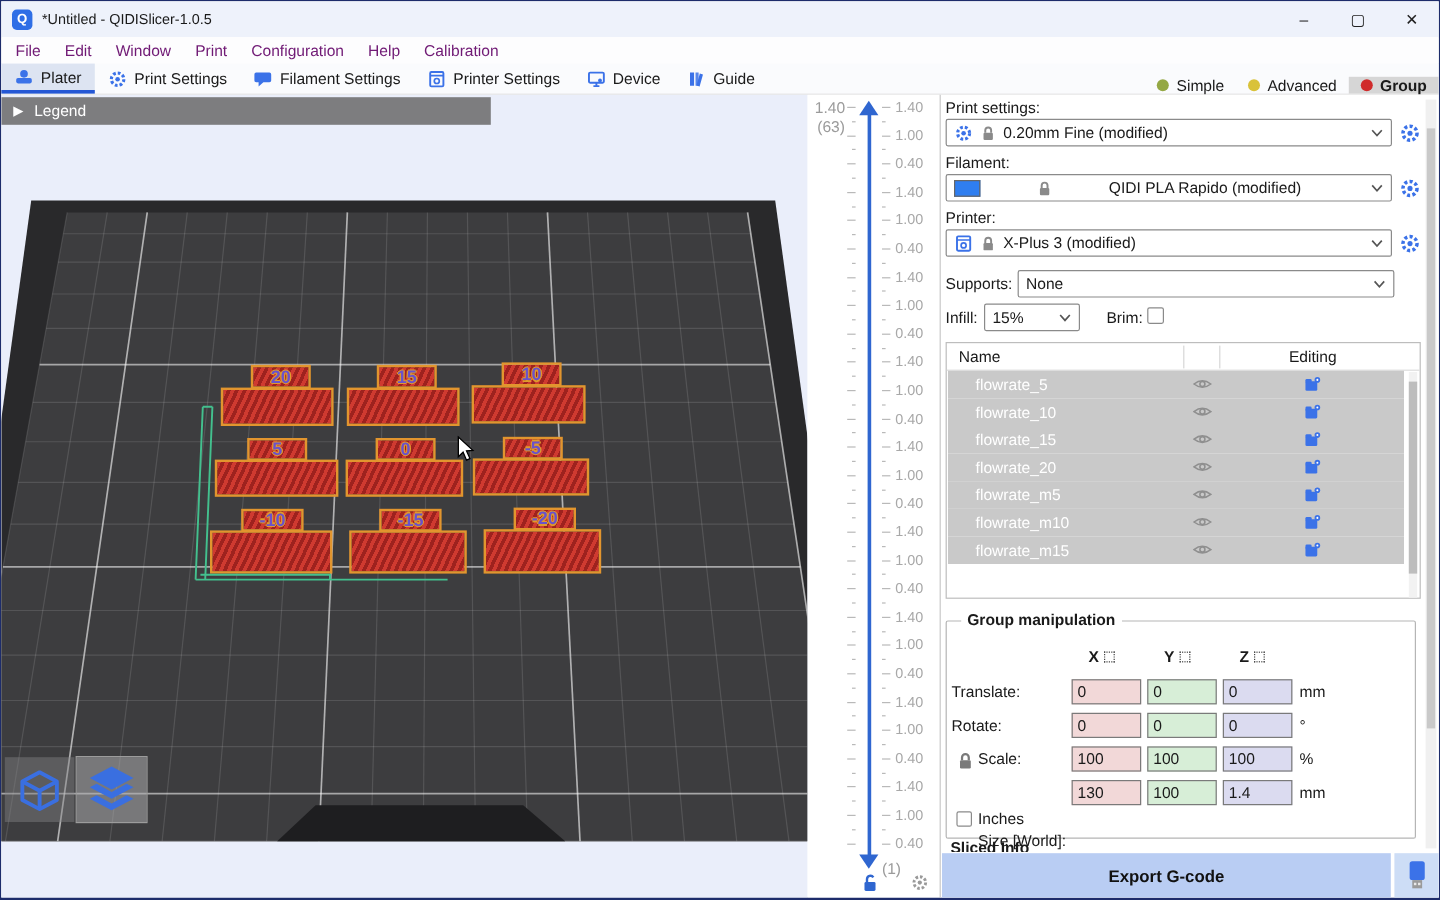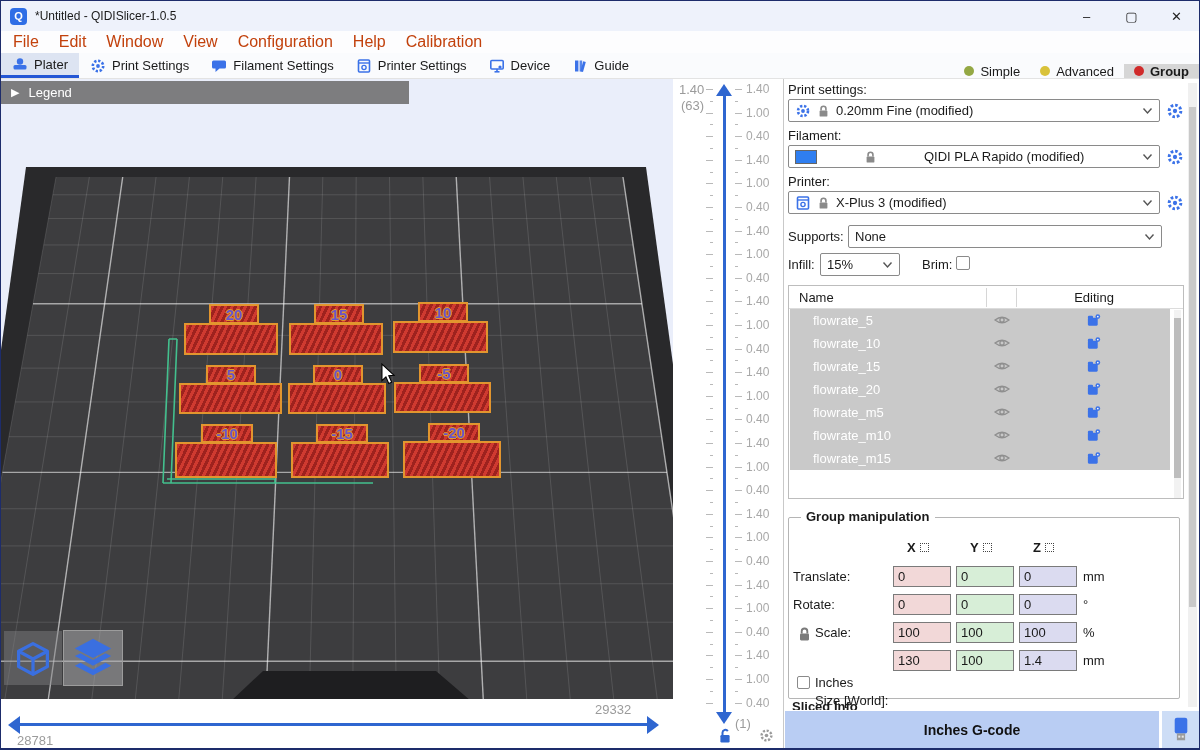--- a/index.html
+++ b/index.html
@@ -9,21 +9,21 @@
 
   
   .titlebar { position:absolute; left:0; top:0; width:100%; height:30px; background:#eef2fb; display:flex; align-items:center; }
   .app-icon { width:17px; height:17px; margin-left:9px; border-radius:4px; background:#2e6ee6; color:#fff; font-size:11px; font-weight:bold; display:flex; align-items:center; justify-content:center; }
   .title-text { margin-left:8px; font-size:12px; color:#1a1a1a; }
   .win-controls { margin-left:auto; display:flex; height:100%; }
   .win-btn { width:45px; height:100%; display:flex; align-items:center; justify-content:center; font-size:13px; color:#222; }
 
   
   .menubar { position:absolute; left:0; top:30px; width:100%; height:22px; background:#fdfdfe; display:flex; align-items:center; padding-left:2px; }
-  .menu-item { font-size:16px; color:#c2410c; padding:0 10px; }
+  .menu-item { font-size:13px; color:#701a75; padding:0 10px; }
 
   
   .tabbar { position:absolute; left:0; top:52px; width:100%; height:26px; background:#fafbfd; border-bottom:1px solid #e3e3e3; display:flex; align-items:stretch; }
   .tab { display:flex; align-items:center; gap:6px; padding:0 11px; font-size:13px; color:#1a1a1a; }
   .tab.active { background:#dde4f2; border-bottom:3px solid #2457d5; }
   .tab .ticon { display:flex; width:16px; height:16px; }
   .modes { margin-left:auto; display:flex; align-items:stretch;margin-top:11px; }
   .mode { display:flex; align-items:center; gap:6px; font-size:13px; color:#1a1a1a; padding:0 10px; }
   .mode .dot { width:10px; height:10px; border-radius:50%; }
   .mode.active { background:#d6d6d6; font-weight:bold; }
@@ -109,21 +109,21 @@
       <div class="win-btn">–</div>
       <div class="win-btn">▢</div>
       <div class="win-btn">✕</div>
     </div>
   </div>
 
   <div class="menubar" id="menu-bar">
       <span class="menu-item">File</span>
       <span class="menu-item">Edit</span>
       <span class="menu-item">Window</span>
-      <span class="menu-item">View</span>
+      <span class="menu-item">Print</span>
       <span class="menu-item">Configuration</span>
       <span class="menu-item">Help</span>
       <span class="menu-item">Calibration</span>
     </div>
 
   <div class="tabbar">
     <div style="display:flex" id="tabs-left">
         <div class="tab active">
           <span class="ticon">
             <svg width="16" height="16" viewBox="0 0 16 16">
@@ -297,27 +297,20 @@
 
     <svg class="bedsvg" width="672" height="672" style="pointer-events:none">
       <path d="M168,260 L162,404 M176,260 L170,404 M168,260 H176" fill="none" stroke="#43c08e" stroke-width="1.6"></path>
       <path d="M162,404 H372 M166,400 H274 L274,404" fill="none" stroke="#43c08e" stroke-width="1.6"></path>
     </svg>
 
     <svg class="cursor" style="left:379px; top:284px;" width="16" height="22" viewBox="0 0 13 20">
       <path d="M1,1 L1,16 L4.6,12.6 L7.2,18.6 L9.8,17.4 L7.2,11.6 L12,11.2 Z" fill="#fff" stroke="#000" stroke-width="1"></path>
     </svg>
 
-    <div class="bottom-strip">
-      <div class="hs-label" style="left:594px; top:3px;">29332</div>
-      <div class="arrow-left"></div>
-      <div class="hslider-line"></div>
-      <div class="arrow-right"></div>
-      <div class="hs-label" style="left:16px; top:34px;">28781</div>
-    </div>
   </div>
 
   <div class="vslider">
     <div class="vs-top-val">1.40</div>
     <div class="vs-top-layer">(63)</div>
     <div id="ruler">
         <div class="tickL" style="left: 33px; top: 10px; width: 7px;"></div>
         <div class="tickR" style="left: 62px; top: 10px; width: 7px;"></div>
         <div class="tick-label" style="top: 3px;">1.40</div>
         <div class="tickL" style="left: 37px; top: 21.8px; width: 3px;"></div>
@@ -687,21 +680,21 @@
           <path d="M5,8 V5.6 A3,3 0 0 1 11,5.6 V8" fill="none" stroke="#7a7a7a" stroke-width="2"></path>
           <rect x="3.2" y="8" width="9.6" height="7.4" rx="1.2" fill="#7a7a7a"></rect>
         </svg>
       <div class="checkbox" style="left:8px; top:158px; width:13px; height:13px;"></div>
       <div class="plabel" style="left:26px; top:157px;">Inches</div>
     </div>
 
     <div class="sliced-info">Sliced Info</div>
 
     <div class="export-row">
-      <div class="export-btn">Inches G-code</div>
+      <div class="export-btn">Export G-code</div>
       <div class="usb-btn">
         <svg width="22" height="26" viewBox="0 0 16 19">
           <rect x="3.4" y="0.5" width="9.2" height="11.5" rx="1.6" fill="#3b72e8"></rect>
           <rect x="5" y="12" width="6" height="5" fill="#9a9a9a"></rect>
           <rect x="6" y="13.6" width="1.5" height="1.5" fill="#e8e8e8"></rect>
             <rect x="8.5" y="13.6" width="1.5" height="1.5" fill="#e8e8e8"></rect>
         </svg>
       </div>
     </div>
 

